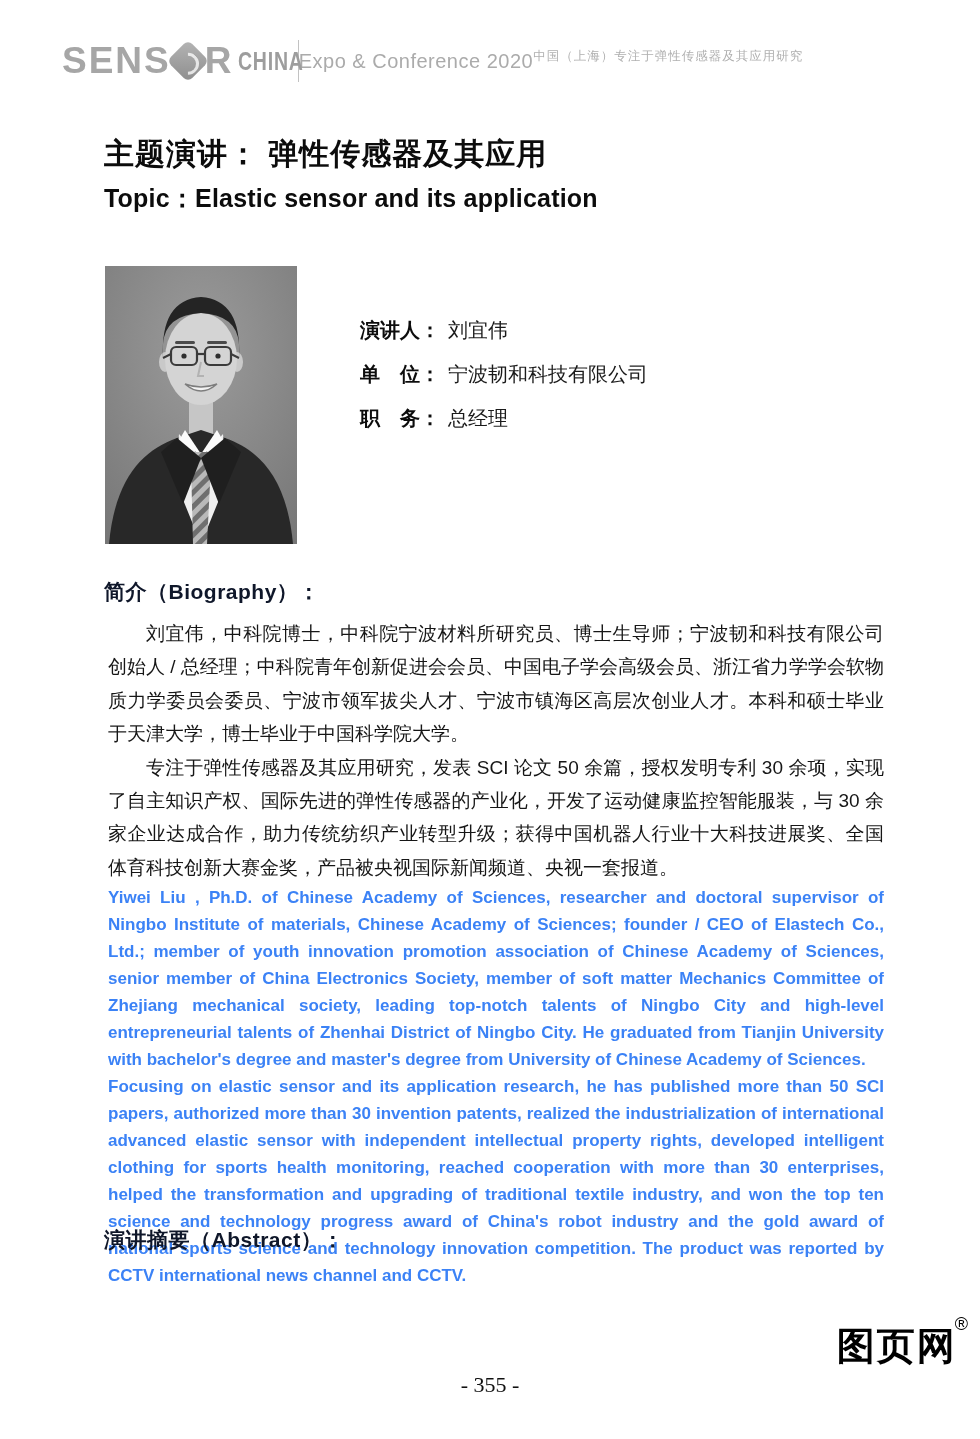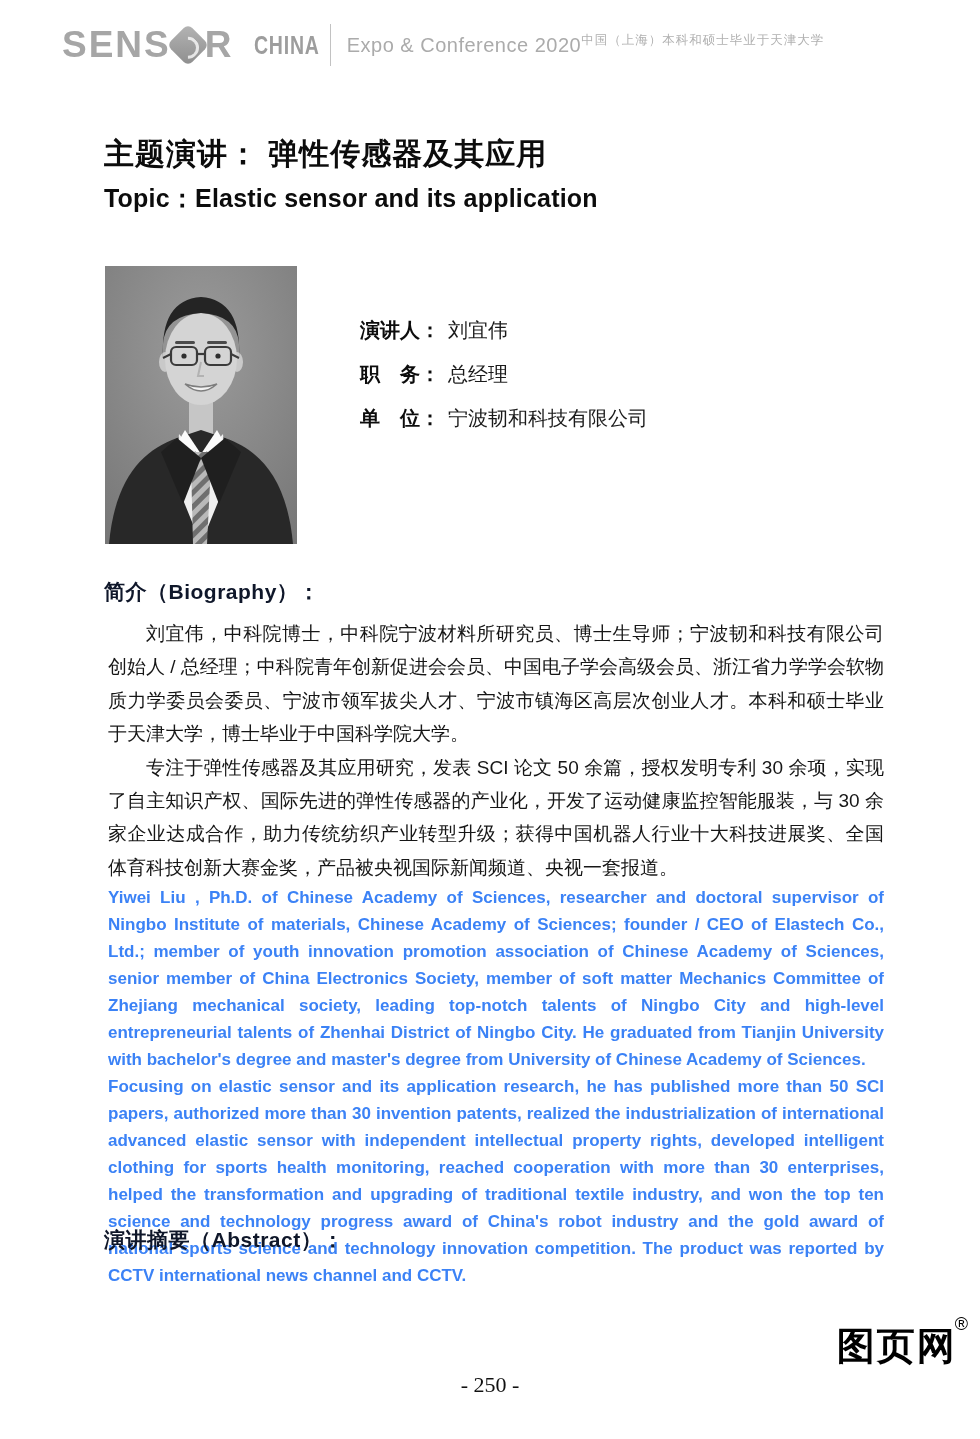--- a/index.html
+++ b/index.html
@@ -8,22 +8,22 @@
     background:#ffffff;
     font-family:"Liberation Sans", sans-serif;
     color:#1a1a1a;
     position:relative;
     overflow:hidden;
   }
   .page{position:absolute;inset:0;}
 
   
   .logo{
-    position:absolute;left:62px;top:24px;
-    display:flex;align-items:center;gap:16px;
+    position:absolute;left:62px;top:40px;
+    display:flex;align-items:center;gap:0;
     color:#a2a2a2;
   }
   .logo-word{
     font-size:37px;font-weight:700;letter-spacing:2px;
     color:#a6a6a6;display:flex;align-items:center;
   }
   .logo-diamond{
     width:30px;height:30px;margin:0 2px;
     transform:rotate(45deg);
     background:linear-gradient(135deg,#b5b5b5,#8d8d8d);
@@ -125,21 +125,21 @@
   <div class="logo">
     <div class="logo-word">
       <span>SENS</span>
       <span class="logo-diamond"></span>
       <span>R</span>
     </div>
     <div class="logo-china">CHINA</div>
     <div class="logo-divider"></div>
     <div class="logo-right">
       <span class="logo-tag-en">Expo &amp; Conference 2020</span>
-      <span class="logo-tag-zh">中国（上海）本科和硕士毕业于天津大学</span>
+      <span class="logo-tag-zh">中国（上海）专注于弹性传感器及其应用研究</span>
     </div>
   </div>
 
   <div class="title-block">
     <div class="title-zh">主题演讲： 弹性传感器及其应用</div>
     <div class="title-en">Topic：Elastic sensor and its application</div>
   </div>
 
   <div class="photo">
     <svg viewBox="0 0 192 278" preserveAspectRatio="none">
@@ -195,38 +195,38 @@
       <path d="M120 172 L96 192 L114 238 L136 186 Z" fill="#1f1f1f"></path>
     </svg>
   </div>
 
   <div class="speaker">
     <div class="speaker-row">
       <span class="speaker-label">演讲人：</span>
       <span class="speaker-value">刘宜伟</span>
     </div>
     <div class="speaker-row">
+      <span class="speaker-label">单　位：</span>
+      <span class="speaker-value">宁波韧和科技有限公司</span>
+    </div>
+    <div class="speaker-row">
       <span class="speaker-label">职　务：</span>
       <span class="speaker-value">总经理</span>
-    </div>
-    <div class="speaker-row">
-      <span class="speaker-label">单　位：</span>
-      <span class="speaker-value">宁波韧和科技有限公司</span>
     </div>
   </div>
 
   <div class="section-heading bio-heading">简介（Biography）：</div>
   <div class="bio-body">
     <p class="zh-par">刘宜伟，中科院博士，中科院宁波材料所研究员、博士生导师；宁波韧和科技有限公司创始人 / 总经理；中科院青年创新促进会会员、中国电子学会高级会员、浙江省力学学会软物质力学委员会委员、宁波市领军拔尖人才、宁波市镇海区高层次创业人才。本科和硕士毕业于天津大学，博士毕业于中国科学院大学。</p>
     <p class="zh-par">专注于弹性传感器及其应用研究，发表 SCI 论文 50 余篇，授权发明专利 30 余项，实现了自主知识产权、国际先进的弹性传感器的产业化，开发了运动健康监控智能服装，与 30 余家企业达成合作，助力传统纺织产业转型升级；获得中国机器人行业十大科技进展奖、全国体育科技创新大赛金奖，产品被央视国际新闻频道、央视一套报道。</p>
     <p class="en-par">Yiwei Liu , Ph.D. of Chinese Academy of Sciences, researcher and doctoral supervisor of Ningbo Institute of materials, Chinese Academy of Sciences; founder / CEO of Elastech Co., Ltd.; member of youth innovation promotion association of Chinese Academy of Sciences, senior member of China Electronics Society, member of soft matter Mechanics Committee of Zhejiang mechanical society, leading top-notch talents of Ningbo City and high-level entrepreneurial talents of Zhenhai District of Ningbo City. He graduated from Tianjin University with bachelor's degree and master's degree from University of Chinese Academy of Sciences.</p>
     <p class="en-par">Focusing on elastic sensor and its application research, he has published more than 50 SCI papers, authorized more than 30 invention patents, realized the industrialization of international advanced elastic sensor with independent intellectual property rights, developed intelligent clothing for sports health monitoring, reached cooperation with more than 30 enterprises, helped the transformation and upgrading of traditional textile industry, and won the top ten science and technology progress award of China's robot industry and the gold award of national sports science and technology innovation competition. The product was reported by CCTV international news channel and CCTV.</p>
   </div>
 
   <div class="section-heading abstract-heading">演讲摘要（Abstract）：</div>
 
-  <div class="page-number">- 250 -</div>
+  <div class="page-number">- 355 -</div>
 
   <div class="watermark">
     <span>图页网</span><span class="reg">®</span>
   </div>
 
 </div>
 
 </body></html>

